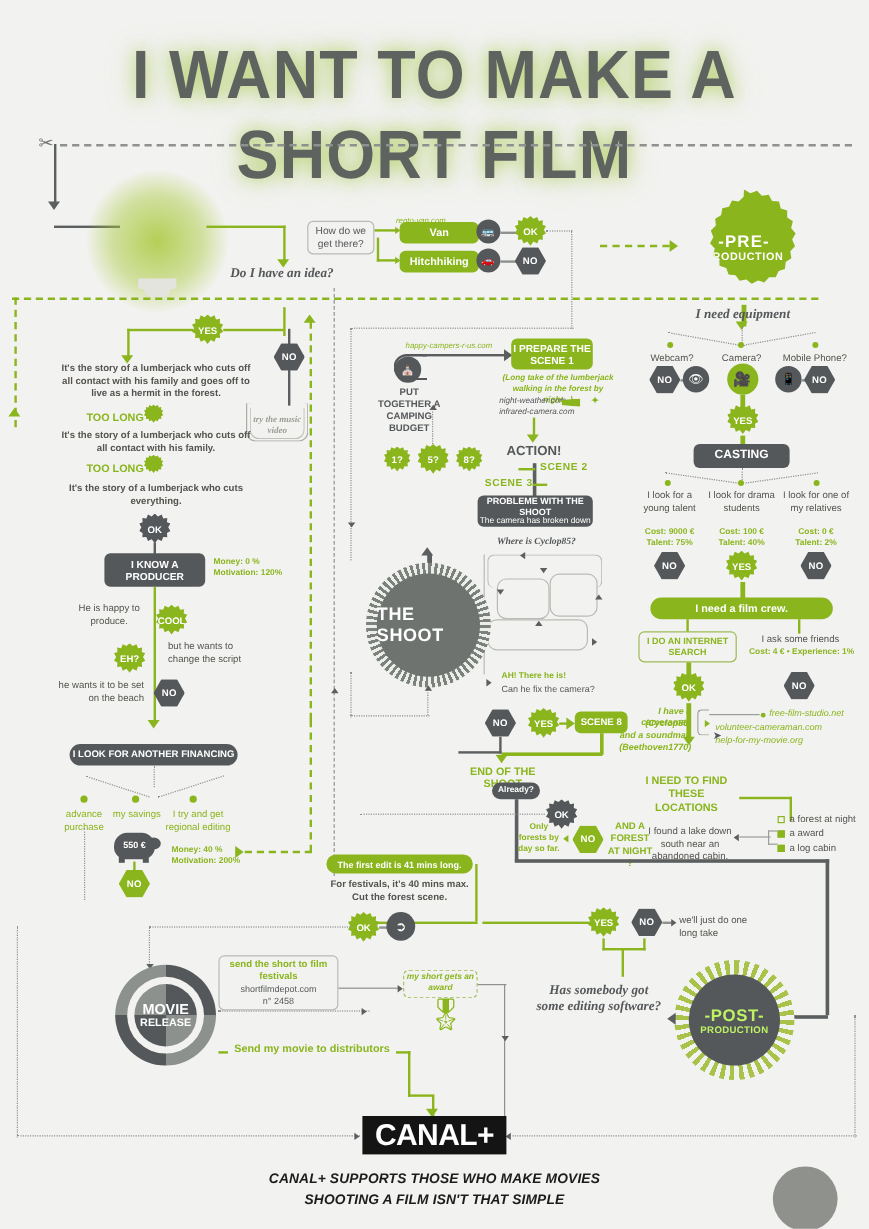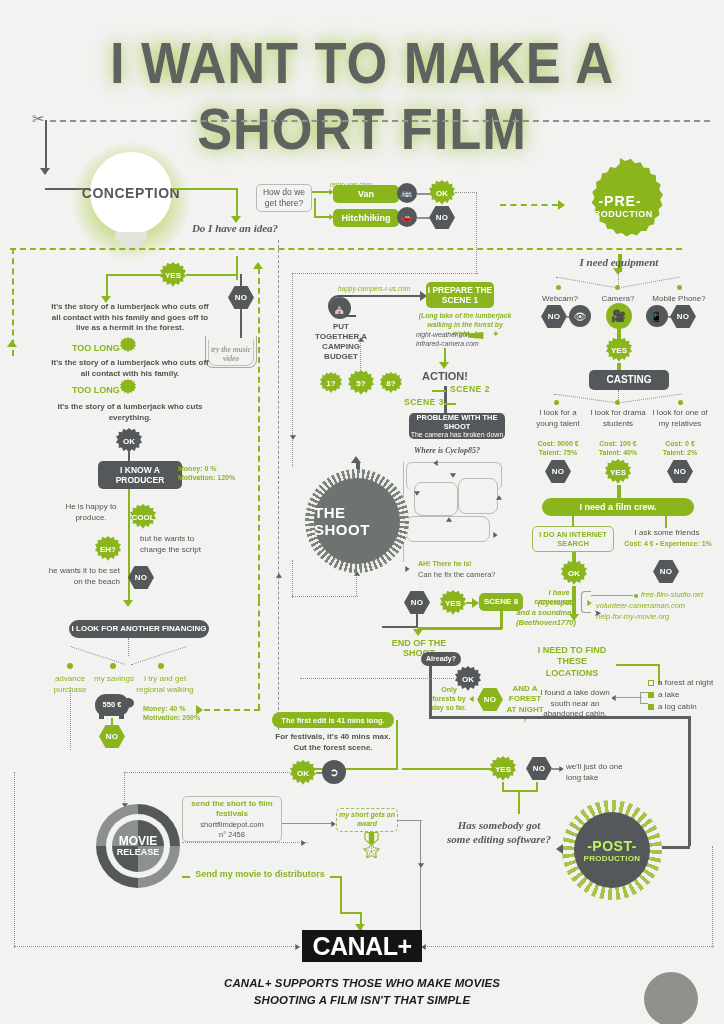--- a/index.html
+++ b/index.html
@@ -86,21 +86,21 @@
   }
   .circ-icon.g { background:#8ab51d; }
 
   
   .pill {
     position:absolute; background:#8ab51d; color:#fff;
     border-radius:5px; display:flex; align-items:center; justify-content:center;
     text-align:center; font-weight:bold; line-height:1.2;
     font-family:"Liberation Sans Narrow","Liberation Sans",sans-serif;
   }
-  .pill.dk { background:#55585a;margin-left:11px; }
+  .pill.dk { background:#55585a; }
   .obox {
     position:absolute; background:#f2f2f0; border:1px solid #b8bbb4;
     border-radius:5px; display:flex; align-items:center; justify-content:center;
     text-align:center; line-height:1.25;
   }
   .obox.g { border-color:#9dbb55; color:#8ab51d; }
   .obox.dashed { border-style:dashed; }
 
   
   #bulb-glow {
@@ -202,23 +202,20 @@
 
   <div class="abs" id="title">I WANT TO MAKE A SHORT FILM</div>
 
   <div class="dash-d" style="left:50px;top:120px;width:660px;border-top:2px dashed #8e9190;"></div>
   <div class="scissors" style="left:32px;top:110px;">✂</div>
   <div class="ln dark lnv" style="left:45px;top:120px;height:50px;"></div>
   <div class="ar dn d" style="left:40px;top:168px;"></div>
 
   <div class="ln dark lnh" style="left:45px;top:188px;width:55px;"></div>
   <div class="abs" id="bulb-glow"></div>
-  <div class="abs" id="bulb">
-    <span>CONCEPTION</span>
-  </div>
   <div class="abs" id="bulb-base"></div>
   <div class="abs" id="bulb-base2"></div>
 
   <div class="ln lnh" style="left:172px;top:188px;width:66px;"></div>
   <div class="ln lnv" style="left:236px;top:188px;height:32px;"></div>
   <div class="ar dn" style="left:231px;top:216px;"></div>
 
   <div class="abs serif-i" style="left:180px;top:222px;width:110px;font-size:11px;text-align:center;line-height:1.25;">Do I have an idea?</div>
 
   <div class="ln lnv" style="left:236px;top:256px;height:24px;"></div>
@@ -272,21 +269,21 @@
 
   <div class="dot-d" style="left:70px;top:655px;width:56px;transform:rotate(18deg);"></div>
   <div class="dotv-d" style="left:128px;top:638px;height:18px;"></div>
   <div class="dot-d" style="left:130px;top:655px;width:58px;transform:rotate(-18deg);"></div>
   <div class="abs" style="left:67px;top:663px;width:6px;height:6px;border-radius:50%;background:#8ab51d;"></div>
   <div class="abs" style="left:110px;top:663px;width:6px;height:6px;border-radius:50%;background:#8ab51d;"></div>
   <div class="abs" style="left:158px;top:663px;width:6px;height:6px;border-radius:50%;background:#8ab51d;"></div>
 
   <div class="abs txt center green" style="left:44px;top:674px;width:52px;">advance purchase</div>
   <div class="abs txt center green" style="left:88px;top:674px;width:52px;">my savings</div>
-  <div class="abs txt center green" style="left:136px;top:674px;width:58px;">I try and get regional walking</div>
+  <div class="abs txt center green" style="left:136px;top:674px;width:58px;">I try and get regional editing</div>
 
   <div class="dotv-d" style="left:70px;top:690px;height:60px;"></div>
 
   <div class="abs" style="left:95px;top:694px;width:34px;height:22px;border-radius:11px 11px 10px 10px;background:#55585a;"></div>
   <div class="abs" style="left:122px;top:698px;width:12px;height:10px;border-radius:50%;background:#55585a;"></div>
   <div class="abs" style="left:99px;top:714px;width:5px;height:5px;background:#55585a;"></div>
   <div class="abs" style="left:119px;top:714px;width:5px;height:5px;background:#55585a;"></div>
   <div class="abs cond" style="left:95px;top:700px;width:34px;text-align:center;font-size:7.5px;font-weight:bold;color:#fff;">550 €</div>
   <div class="ln lnv" style="left:111px;top:718px;height:9px;"></div>
   <div class="hex g" style="left:99px;top:725px;">NO</div>
@@ -518,21 +515,21 @@
 
   <div class="ar dn" style="left:569px;top:614px;"></div>
   <div class="abs cond center" style="left:530px;top:645px;width:84px;font-size:9px;font-weight:bold;color:#8ab51d;line-height:1.25;">I NEED TO FIND THESE LOCATIONS</div>
 
   <div class="ln lnh" style="left:616px;top:664px;width:44px;"></div>
   <div class="ln lnv" style="left:658px;top:664px;height:20px;"></div>
 
   <div class="abs" style="left:648px;top:680px;width:6px;height:6px;border:1px solid #8ab51d;"></div>
   <div class="abs txt" style="left:658px;top:678px;">a forest at night</div>
   <div class="abs" style="left:648px;top:692px;width:6px;height:6px;border:1px solid #8ab51d;background:#8ab51d;"></div>
-  <div class="abs txt" style="left:658px;top:690px;">a lake</div>
+  <div class="abs txt" style="left:658px;top:690px;">a award</div>
   <div class="abs" style="left:648px;top:704px;width:6px;height:6px;border:1px solid #8ab51d;background:#8ab51d;"></div>
   <div class="abs txt" style="left:658px;top:702px;">a log cabin</div>
 
   <div class="abs" style="left:640px;top:692px;width:8px;height:12px;border:1px solid #9b9e97;border-right:none;"></div>
   <div class="ln lnh" style="left:616px;top:697px;width:26px;background:#9b9e97;height:1px;"></div>
   <div class="ar lf d sm" style="left:610px;top:693px;"></div>
   <div class="abs txt center" style="left:538px;top:688px;width:74px;">I found a lake down south near an abandoned cabin.</div>
 
   <div class="pill dk" style="left:410px;top:652px;width:40px;height:14px;border-radius:7px;font-size:7px;">
     <span>Already?</span>

